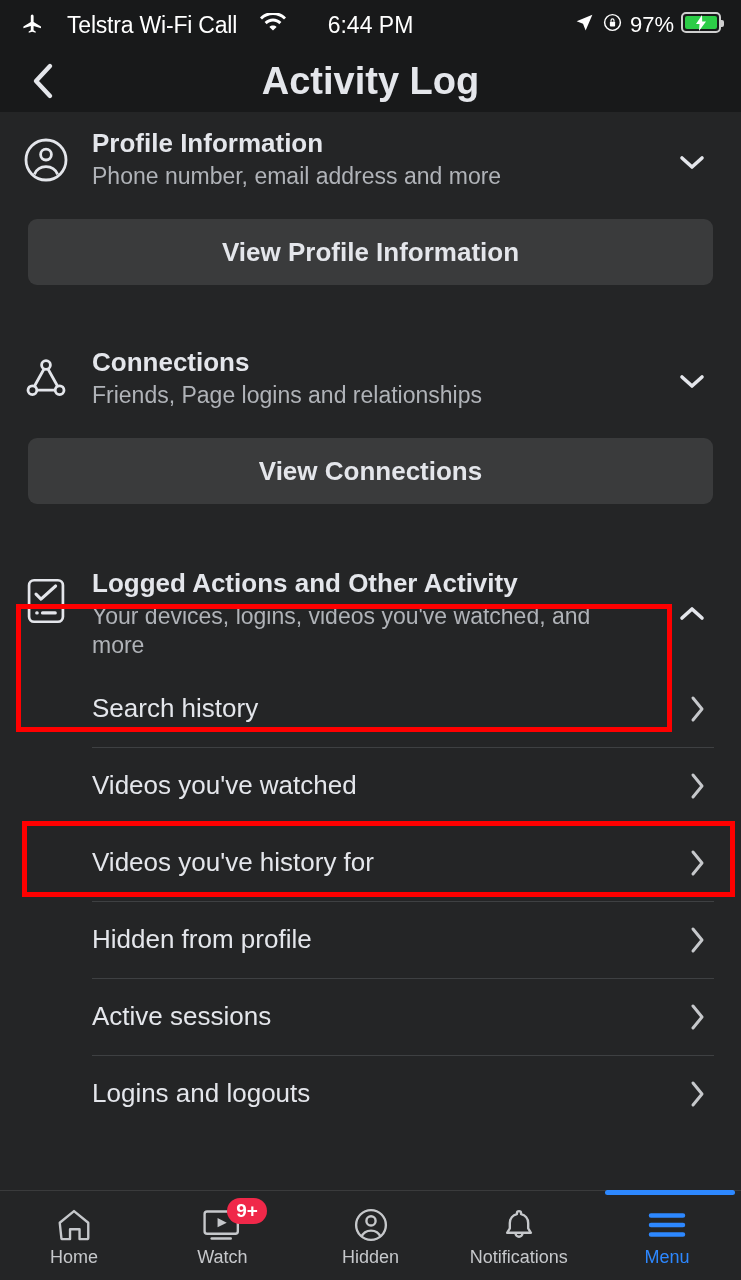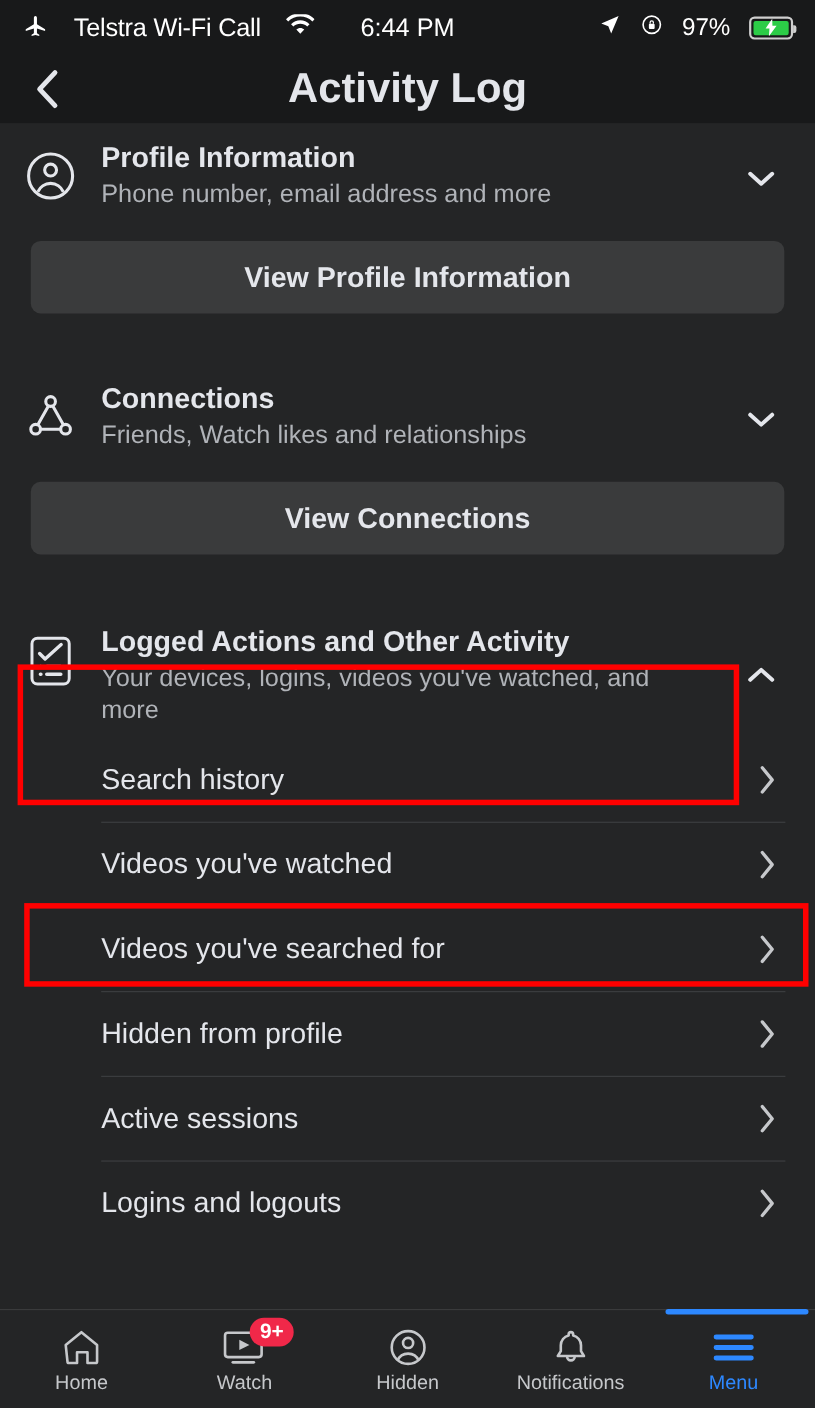--- a/index.html
+++ b/index.html
@@ -26,21 +26,21 @@
     position: relative;
   }
   .sb-left { display: flex; align-items: center; gap: 23px; }
   .sb-carrier { font-size: 23px; letter-spacing: -0.2px; white-space: nowrap; }
   .sb-center {
     position: absolute; left: 0; right: 0; top: 0; bottom: 0;
     display: flex; align-items: center; justify-content: center;
     font-size: 23px; font-weight: 400; pointer-events: none;
   }
   .sb-right {
-    margin-left: auto; display: flex; align-items: center; gap: 17px;
+    margin-left: auto; display: flex; align-items: flex-start; gap: 7px;
     position: relative; z-index: 2;
   }
   .sb-battery-pct { font-size: 22px; }
   .battery-shell {
     width: 40px; height: 21px;
     border: 2px solid #cfcfcf; border-radius: 5px;
     position: relative; display: flex; align-items: center;
     padding: 2px;
   }
   .battery-shell:after {
@@ -252,21 +252,21 @@
       <div class="section-icon">
         <svg width="48" height="48" viewBox="0 0 24 24" fill="none" stroke="#e4e6eb" stroke-width="1.4">
           <circle cx="12" cy="5" r="2.2"></circle>
           <circle cx="5.2" cy="17.6" r="2.2"></circle>
           <circle cx="18.8" cy="17.6" r="2.2"></circle>
           <path d="M11 7 6.2 15.6M13 7l4.8 8.6M7.4 17.6h9.2"></path>
         </svg>
       </div>
       <div class="section-text">
         <div class="section-title">Connections</div>
-        <div class="section-sub">Friends, Watch likes and relationships</div>
+        <div class="section-sub">Friends, Page logins and relationships</div>
       </div>
       <div class="section-chevron">
         <svg width="30" height="20" viewBox="0 0 30 20" fill="none" stroke="#e4e6eb" stroke-width="3.6" stroke-linecap="round" stroke-linejoin="round">
             <polyline points="5,6 15,15 25,6"></polyline>
           </svg>
       </div>
     </div>
 
     <button class="view-button">View Connections</button>
 
@@ -307,21 +307,21 @@
         <span class="sub-item-label">Videos you've watched</span>
         <span class="sub-chevron">
           <svg width="20" height="32" viewBox="0 0 20 32" fill="none" stroke="#c6c8cb" stroke-width="3" stroke-linecap="round" stroke-linejoin="round">
               <polyline points="6,5 15,16 6,27"></polyline>
             </svg>
         </span>
       </div>
       <div class="divider"></div>
 
       <div class="sub-item">
-        <span class="sub-item-label">Videos you've searched for</span>
+        <span class="sub-item-label">Videos you've history for</span>
         <span class="sub-chevron">
           <svg width="20" height="32" viewBox="0 0 20 32" fill="none" stroke="#c6c8cb" stroke-width="3" stroke-linecap="round" stroke-linejoin="round">
               <polyline points="6,5 15,16 6,27"></polyline>
             </svg>
         </span>
       </div>
       <div class="divider"></div>
 
       <div class="sub-item">
         <span class="sub-item-label">Hidden from profile</span>

